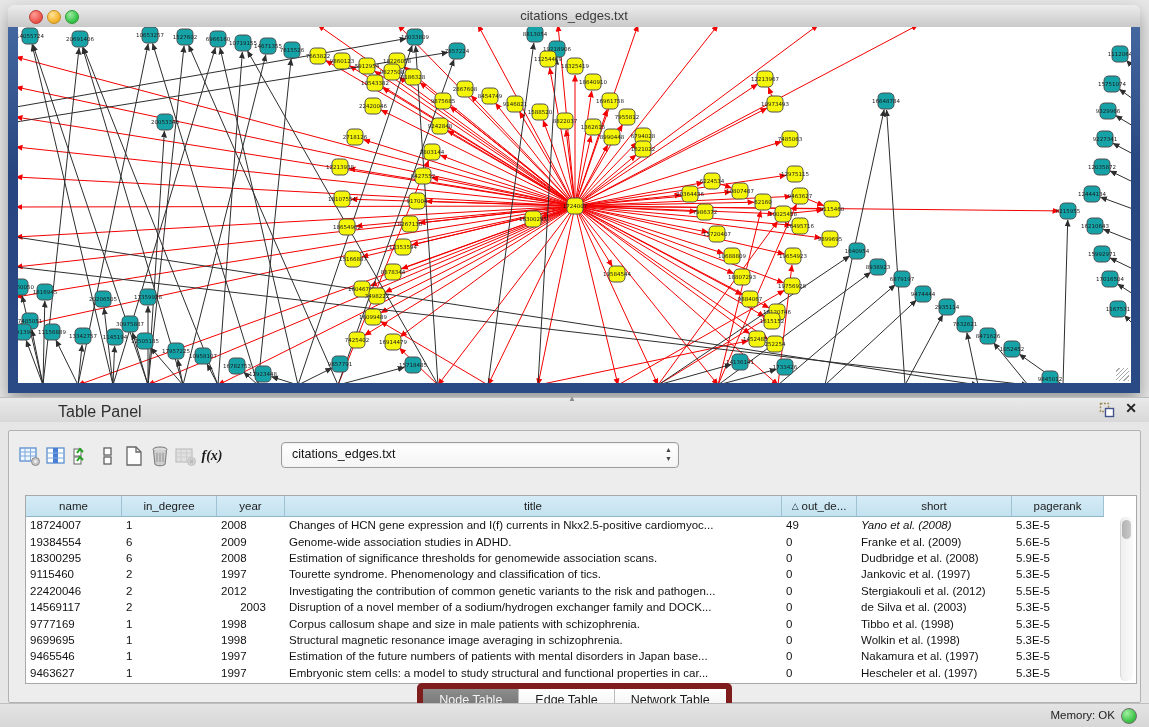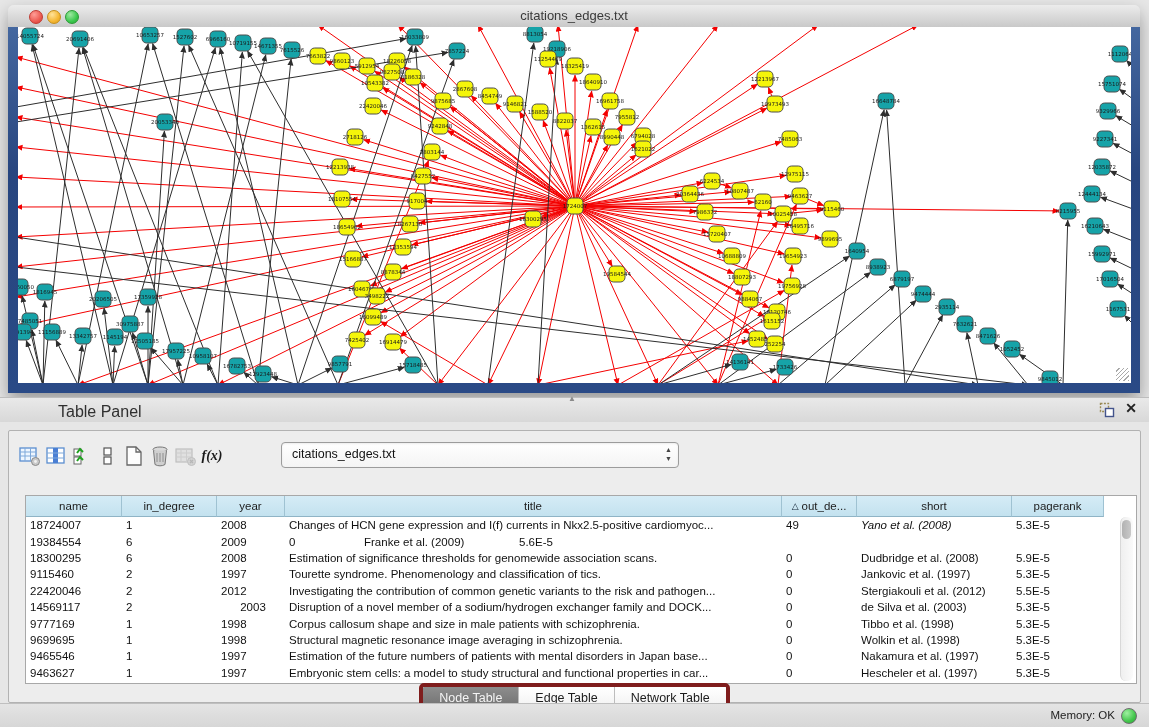--- a/index.html
+++ b/index.html
@@ -48,21 +48,21 @@
   .tr{display:flex;height:16.4px;align-items:center;cursor:default;}
   .td{box-sizing:border-box;padding-left:4px;font-size:11.5px;color:#111;
     white-space:nowrap;overflow:hidden;}
   
   #vscroll{right:3px;top:21px;width:12px;height:164px;background:linear-gradient(90deg,#efefef,#fafafa);
     border-left:1px solid #d8d8d8;border-radius:6px;}
   #vthumb{left:1px;top:3px;width:9px;height:19px;background:linear-gradient(90deg,#b2b2b2,#c9c9c9);
     border-radius:5px;cursor:pointer;}
   
   #tabs{left:0;top:252px;width:1131px;display:flex;justify-content:center;}
-  #seg{display:flex;border:4px solid #7f1d1d;border-radius:5px;overflow:hidden;background:#fff;
+  #seg{display:flex;border:6px solid #7f1d1d;border-radius:5px;overflow:hidden;background:#fff;
     box-shadow:0 1px 1px rgba(255,255,255,.8);}
   .seg-btn{padding:4px 16px;font-size:12.5px;color:#1c1c1c;background:linear-gradient(#ffffff,#f1f1f1);
     border-right:1px solid #bdbdbd;cursor:pointer;}
   .seg-btn:last-child{border-right:none;}
   .seg-btn.active{background:linear-gradient(#8d8d8d,#707070);color:#f4f4f4;}
   
   #statusbar{left:0;top:703px;width:1149px;height:24px;background:linear-gradient(#e4e4e4,#d6d6d6);
     border-top:1px solid #bfbfbf;}
   #memory-label{right:34px;top:5px;font-size:11.5px;color:#222;}
   #memory-dot{right:12px;top:4px;width:14px;height:14px;border-radius:50%;
@@ -857,20 +857,21 @@
             <div class="td" style="width: 68px;">2008</div>
             <div class="td" style="width: 497px;">Changes of HCN gene expression and I(f) currents in Nkx2.5-positive cardiomyoc...</div>
             <div class="td" style="width: 75px;">49</div>
             <div class="td" style="width: 155px; font-style: italic;">Yano et al. (2008)</div>
             <div class="td" style="width: 92px;">5.3E-5</div>
           </div>
           <div class="tr">
             <div class="td" style="width: 96px;">19384554</div>
             <div class="td" style="width: 95px;">6</div>
             <div class="td" style="width: 68px;">2009</div>
+            <div class="td" style="width: 497px;">Genome-wide association studies in ADHD.</div>
             <div class="td" style="width: 75px;">0</div>
             <div class="td" style="width: 155px;">Franke et al. (2009)</div>
             <div class="td" style="width: 92px;">5.6E-5</div>
           </div>
           <div class="tr">
             <div class="td" style="width: 96px;">18300295</div>
             <div class="td" style="width: 95px;">6</div>
             <div class="td" style="width: 68px;">2008</div>
             <div class="td" style="width: 497px;">Estimation of significance thresholds for genomewide association scans.</div>
             <div class="td" style="width: 75px;">0</div>

